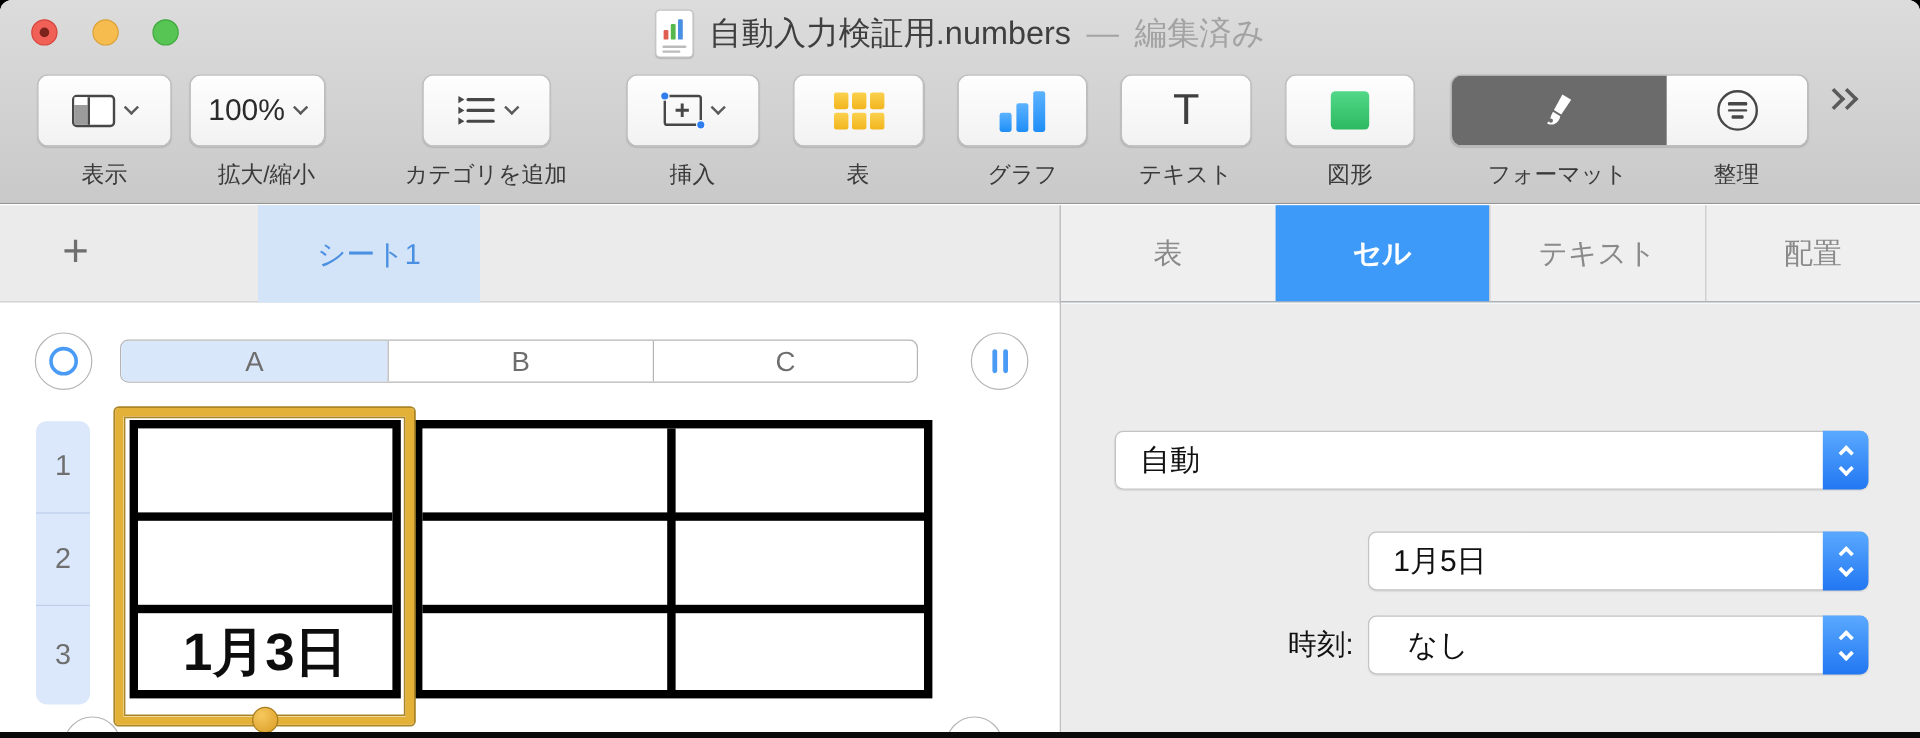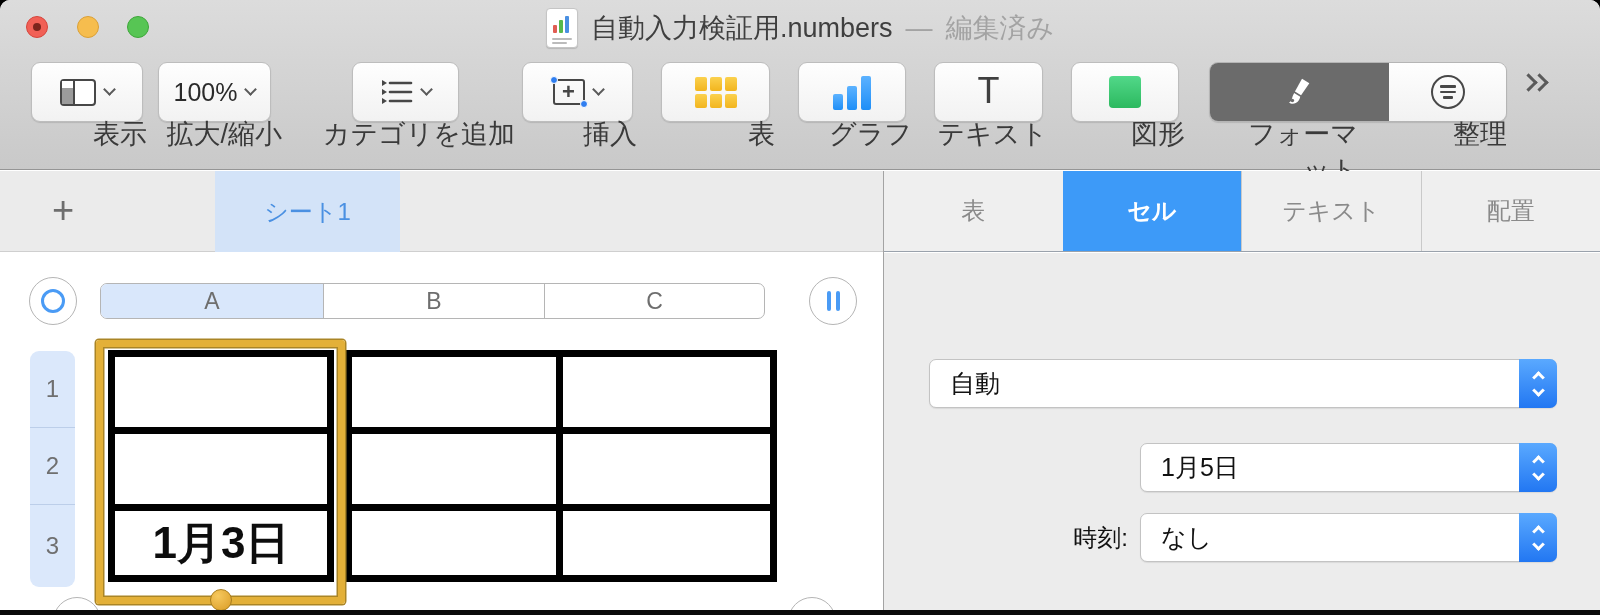--- a/index.html
+++ b/index.html
@@ -20,21 +20,21 @@
   .docicon .bars{position:absolute;left:6px;top:7px;display:flex;align-items:flex-end;gap:2px;}
   .docicon .bars i{display:block;width:4px;border-radius:1px;}
   .docicon .ln{position:absolute;left:5px;height:2px;background:#bbb;border-radius:1px;}
   .title-main{font-size:27px;color:#3f3f3f;}
   .title-dim{font-size:27px;color:#a3a3a3;}
 
   
   .tbtn{position:absolute;top:62px;height:60px;background:linear-gradient(#fefefe,#f2f2f2);
         border:1px solid #bdbdbd;border-radius:9px;box-shadow:0 1px 1px rgba(0,0,0,.12);
         display:flex;align-items:center;justify-content:center;gap:9px;}
-  .tlabel{position:absolute;top:116px;font-size:27px;color:#3a3a3a;text-align:right;}
+  .tlabel{position:absolute;top:133px;font-size:19px;color:#3a3a3a;text-align:center;}
   .chev{width:9px;height:9px;border-right:2.5px solid #5a5a5a;border-bottom:2.5px solid #5a5a5a;
         transform:rotate(45deg);margin-top:-5px;}
   
   .ic-view{position:relative;width:36px;height:27px;border:2.5px solid #474747;border-radius:4px;background:#fff;}
   .ic-view::before{content:"";position:absolute;left:0;top:0;width:11px;height:100%;border-right:2.5px solid #474747;background:linear-gradient(#fff 30%,#9b9b9b 30%);}
   .zoomtxt{font-size:25px;color:#2b2b2b;}
   
   .ic-insert{position:relative;width:32px;height:26px;border:2.5px solid #474747;border-radius:3px;
              display:flex;align-items:center;justify-content:center;font-size:22px;color:#474747;font-weight:600;line-height:1;}
   .ic-insert em{position:absolute;width:8px;height:8px;border-radius:50%;background:#2f7ef0;border:1.5px solid #fff;}
@@ -80,21 +80,21 @@
   .ptitle{position:absolute;left:45px;top:50px;font-size:26px;font-weight:bold;color:#161616;}
   .pselect{position:absolute;height:49px;background:#fff;border:1px solid #c3c3c3;border-radius:7px;
            box-shadow:0 1px 1px rgba(0,0,0,.08);display:flex;align-items:center;}
   .pselect .val{flex:1;padding-left:20px;font-size:25px;color:#111;}
   .stepper{width:38px;height:49px;margin:-1px -1px -1px 0;border-radius:0 7px 7px 0;
            background:linear-gradient(#5aa9ff,#2277f2);display:flex;flex-direction:column;align-items:center;justify-content:center;gap:4px;}
   .chvU{width:9px;height:9px;border-left:3px solid #fff;border-top:3px solid #fff;transform:rotate(45deg);}
   .chvD{width:9px;height:9px;border-right:3px solid #fff;border-bottom:3px solid #fff;transform:rotate(45deg);}
   .sel-auto{left:45px;top:106px;width:628px;}
   .sel-date{left:256px;top:190px;width:417px;}
-  .sel-time{left:256px;top:260px;width:417px;}
+  .sel-time{left:256px;top:260px;width:417px;padding-left:12px;}
   .prow-label{position:absolute;width:104px;text-align:right;font-size:24px;color:#111;line-height:49px;height:49px;left:140px;}
   .lbl-date{top:190px;} .lbl-time{top:260px;}
 
   
   .canvas{position:absolute;left:0;top:253px;width:883px;height:357px;background:#fff;overflow:hidden;}
   .handle-circle{position:absolute;width:48px;height:48px;border-radius:50%;background:#fff;border:1.5px solid #b5b5b5;
                  display:flex;align-items:center;justify-content:center;}
   .hc-corner{left:29px;top:24px;}
   .hc-corner i{width:24px;height:24px;border-radius:50%;border:3px solid #4a9bf5;}
   .hc-addcol{left:809px;top:24px;gap:5px;}

